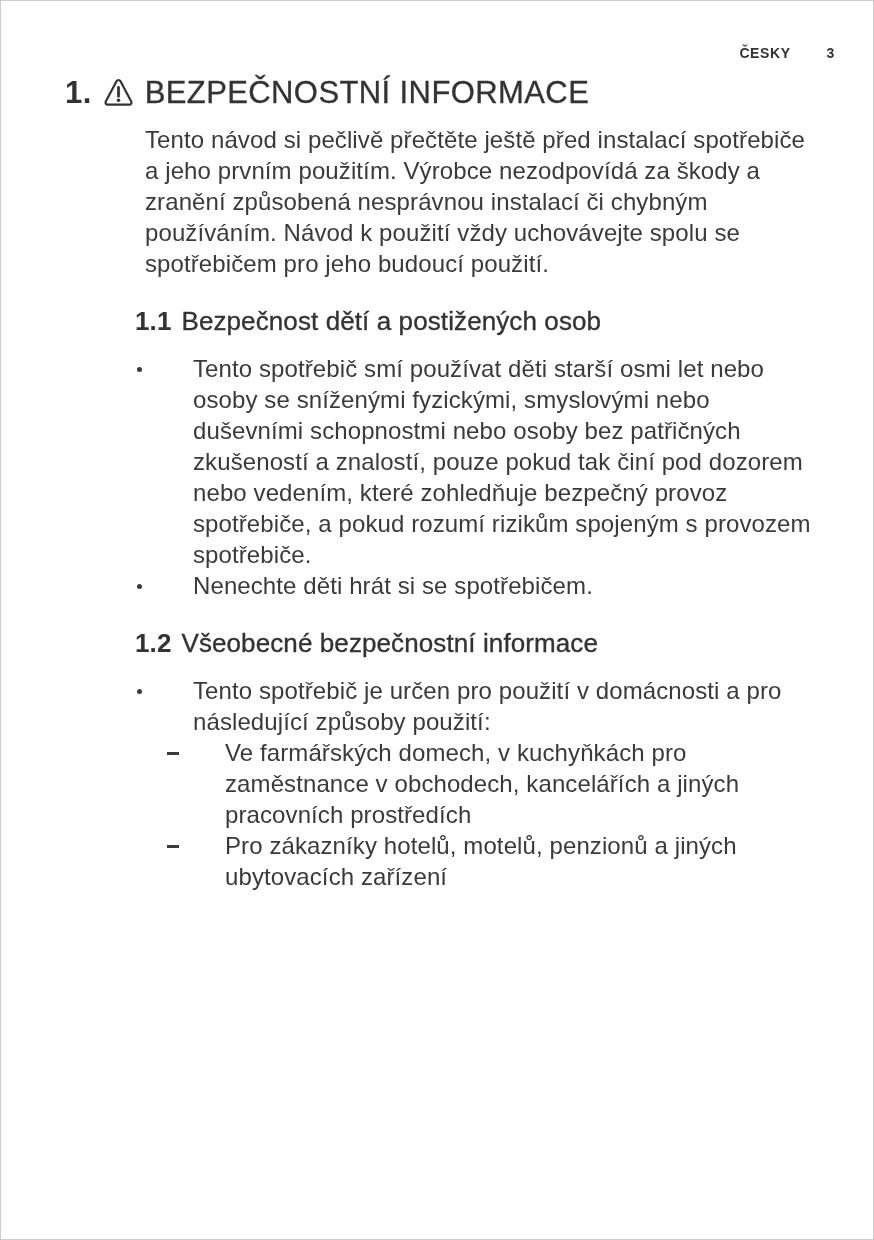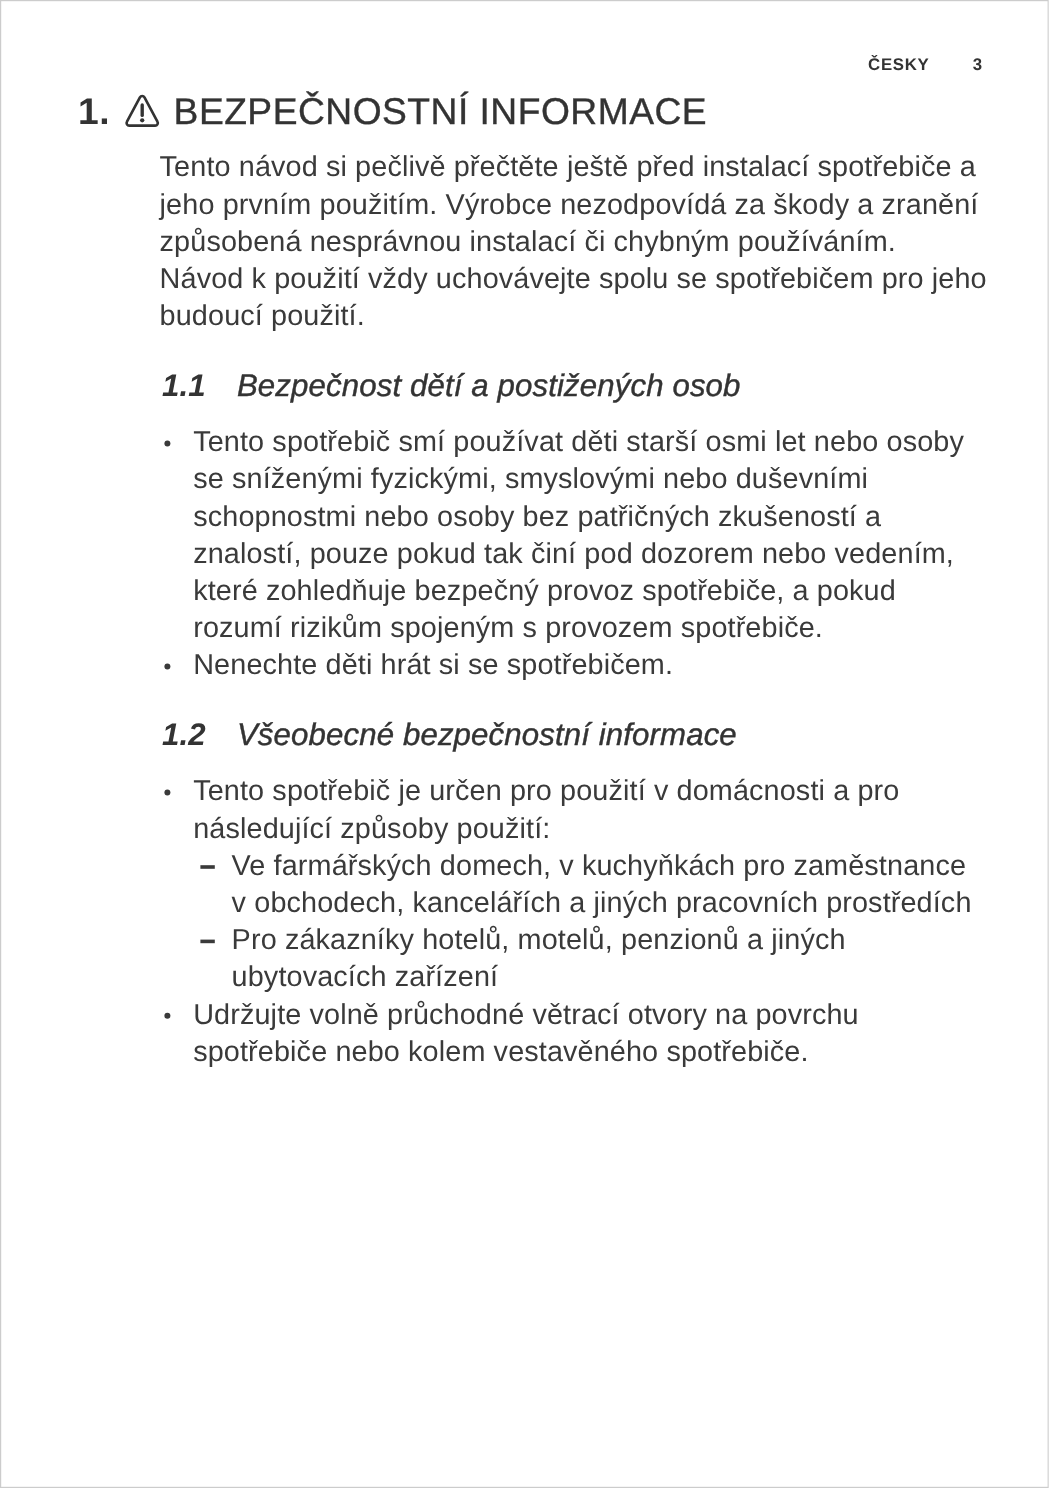--- a/index.html
+++ b/index.html
@@ -13,21 +13,21 @@
     box-sizing: border-box;
     font-family: "Liberation Sans", sans-serif;
     color: #3a3a3a;
     overflow: hidden;
   }
 
   
   .running-header {
     position: absolute;
     top: 44px;
-    right: 54px;
+    right: 38px;
     display: flex;
     align-items: baseline;
     gap: 36px;
     font-size: 14px;
     font-weight: 700;
     letter-spacing: 0.6px;
     color: #333333;
   }
 
   
@@ -45,37 +45,36 @@
   h1.chapter .ttl { -webkit-text-stroke: 0.3px currentColor; }
   .warn-icon { display: inline-flex; margin-top: -2px; }
 
   
   .content {
     margin: 13px 50px 0 132px;
     font-size: 24px;
     line-height: 31px;
     letter-spacing: 0.1px;
   }
-  p.intro { margin: 0; }
+  p.intro { margin: 12px; }
 
   h2.sub {
     display: flex;
-    gap: 26px;
+    gap: 10px;
     margin: 27px 0 17px 2px;
     font-size: 26px;
     line-height: 30px;
     font-weight: 400;
     color: #333333;
-    font-style: italic;
   }
   h2.sub .num { font-weight: 700; }
   h2.sub .ttl { -webkit-text-stroke: 0.35px currentColor; }
 
   .blist { margin: 0; }
-  .li { display: flex; }
+  .li { display: flex; gap: 32px; }
   .li .mcol { flex: 0 0 28px; }
   .dot {
     display: block;
     width: 5px; height: 5px;
     border-radius: 50%;
     background: #3a3a3a;
     margin: 14px 0 0 4px;
   }
   .li .txt { flex: 1; }
 
@@ -155,22 +154,16 @@
           <span class="txt">Ve farmářských domech, v kuchyňkách pro zaměstnance v obchodech, kancelářích a jiných pracovních prostředích</span>
         </div>
         <div class="li">
           <span class="mcol">
               <span class="dash"></span>
             </span>
           <span class="txt">Pro zákazníky hotelů, motelů, penzionů a jiných ubytovacích zařízení</span>
         </div>
       </div>
 
-      <div class="li">
-        <span class="mcol">
-            <span class="dot"></span>
-          </span>
-        <span class="txt">Udržujte volně průchodné větrací otvory na povrchu spotřebiče nebo kolem vestavěného spotřebiče.</span>
-      </div>
     </div>
 
   </div>
 </div>
 
 </body></html>

